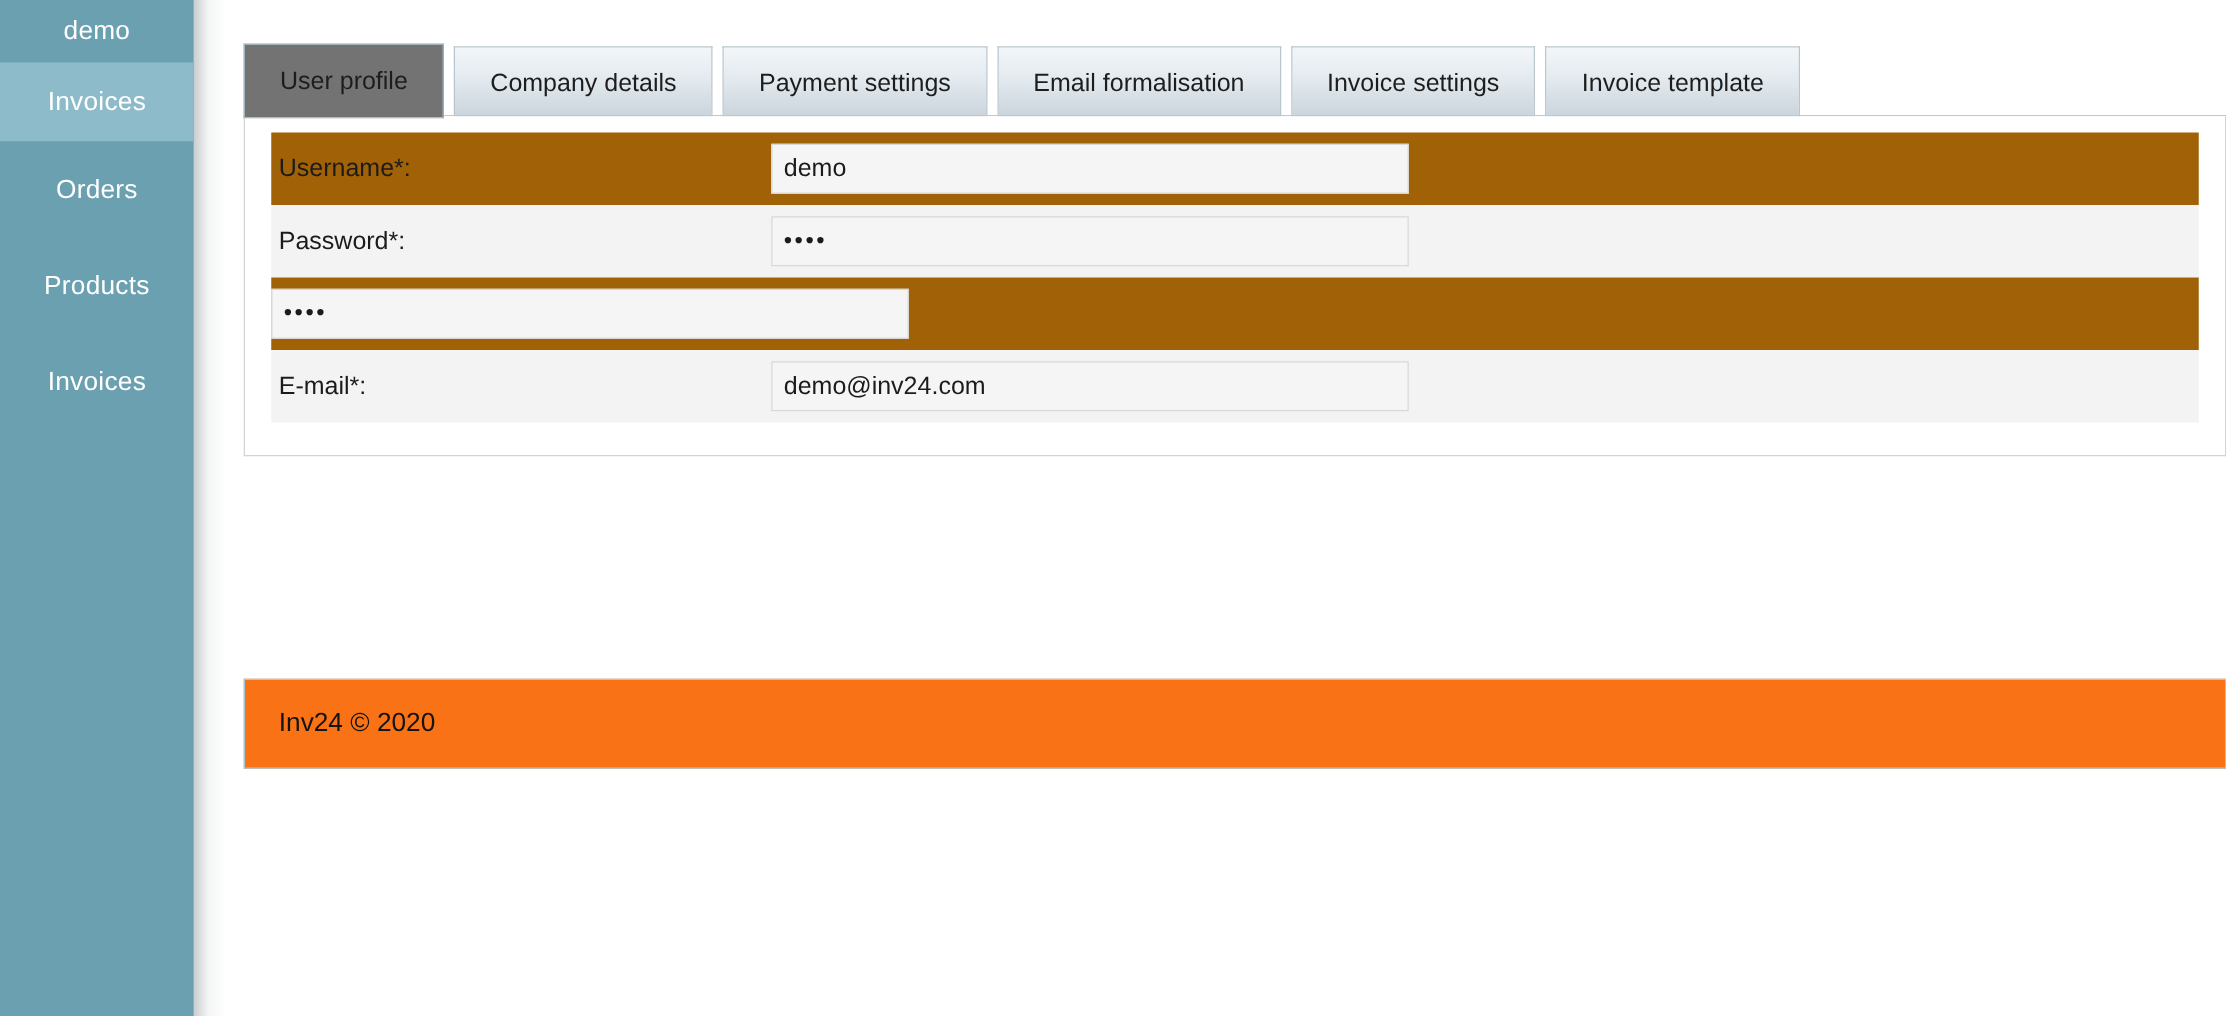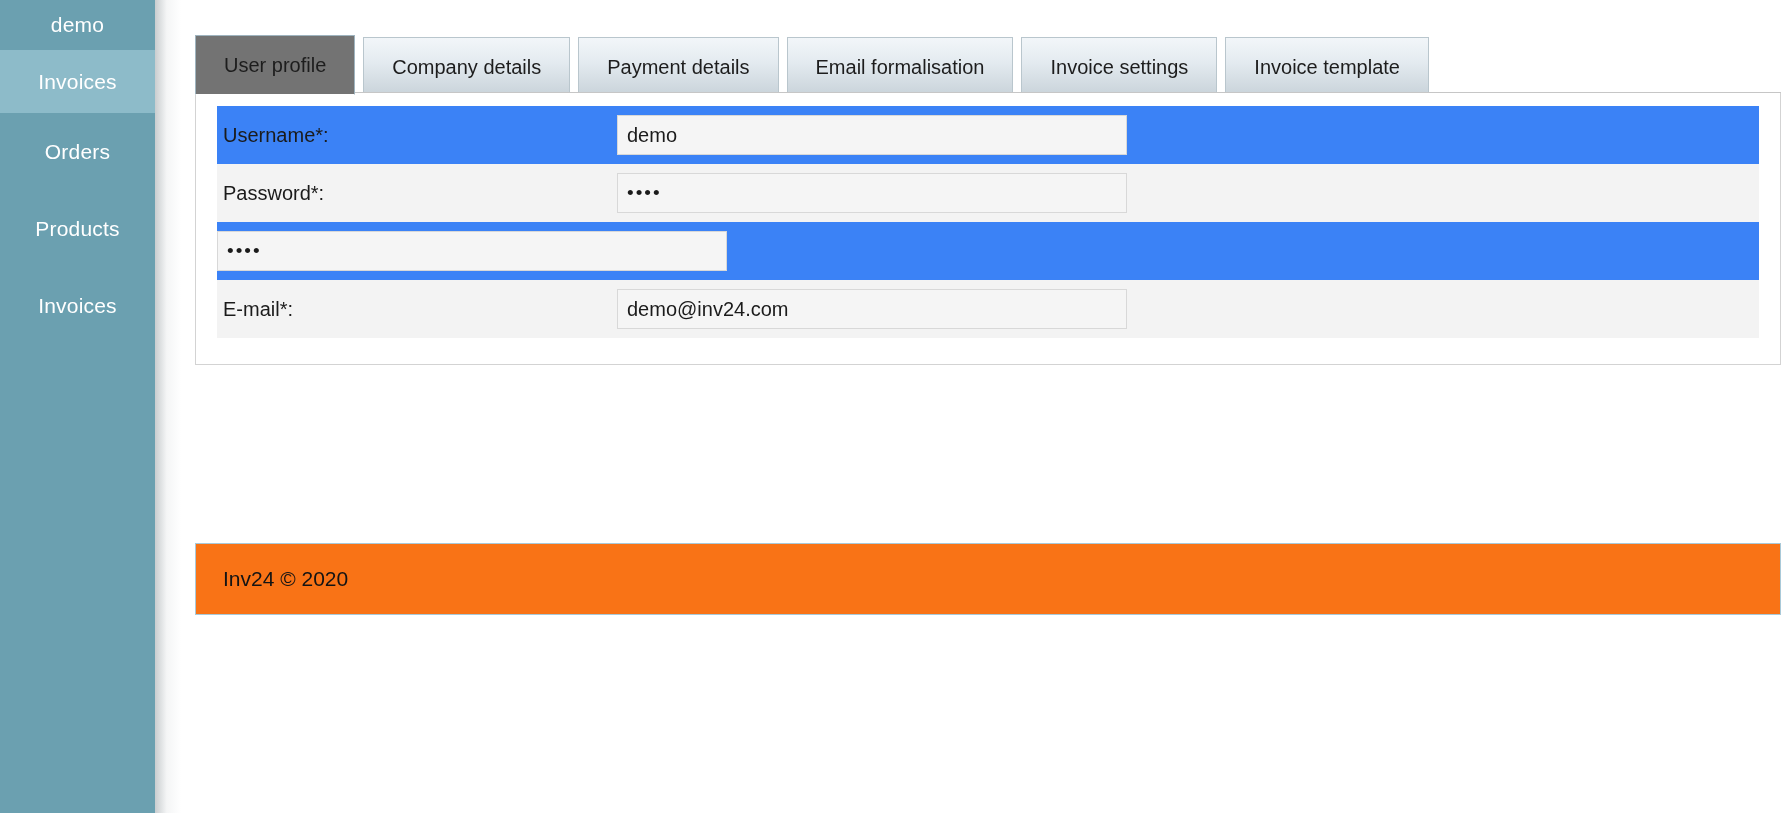--- a/index.html
+++ b/index.html
@@ -139,21 +139,21 @@
     background: #ffffff;
   }
 
   .form-row {
     position: relative;
     height: 58px;
     margin: 0 21px;
     display: flex;
     align-items: center;
   }
-  .form-row.odd  { background: #3b82f6; }
+  .form-row.odd  { background: #a16207; }
   .form-row.even { background: #f3f3f3; }
 
   .form-row:first-child { margin-top: 13px; }
 
   .field-label {
     width: 400px;
     padding-left: 6px;
     font-size: 20px;
     color: #1b1b1b;
     box-sizing: border-box;
@@ -228,21 +228,21 @@
     <div class="side-item">Products</div>
     <div class="side-item">Invoices</div>
   </nav>
   <div id="sidebar-shadow"></div>
 
   <main id="main">
 
     <div id="tabbar">
       <div class="tab active">User profile</div>
       <div class="tab">Company details</div>
-      <div class="tab">Payment details</div>
+      <div class="tab">Payment settings</div>
       <div class="tab">Email formalisation</div>
       <div class="tab">Invoice settings</div>
       <div class="tab">Invoice template</div>
     </div>
     <div id="tabstrip-line"></div>
 
     <section id="panel">
 
       <div class="form-row odd">
         <div class="field-label">Username*:</div>

